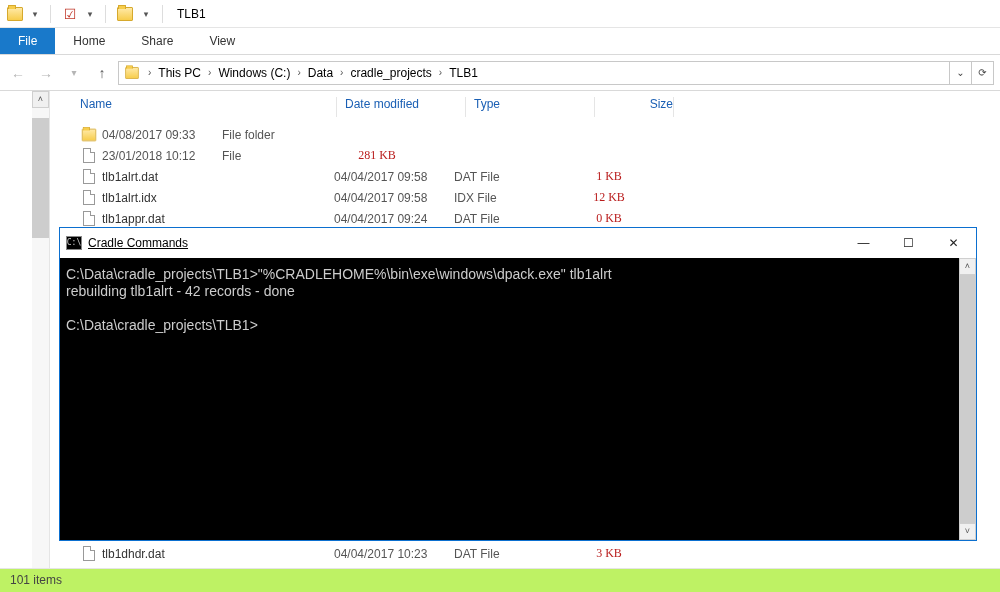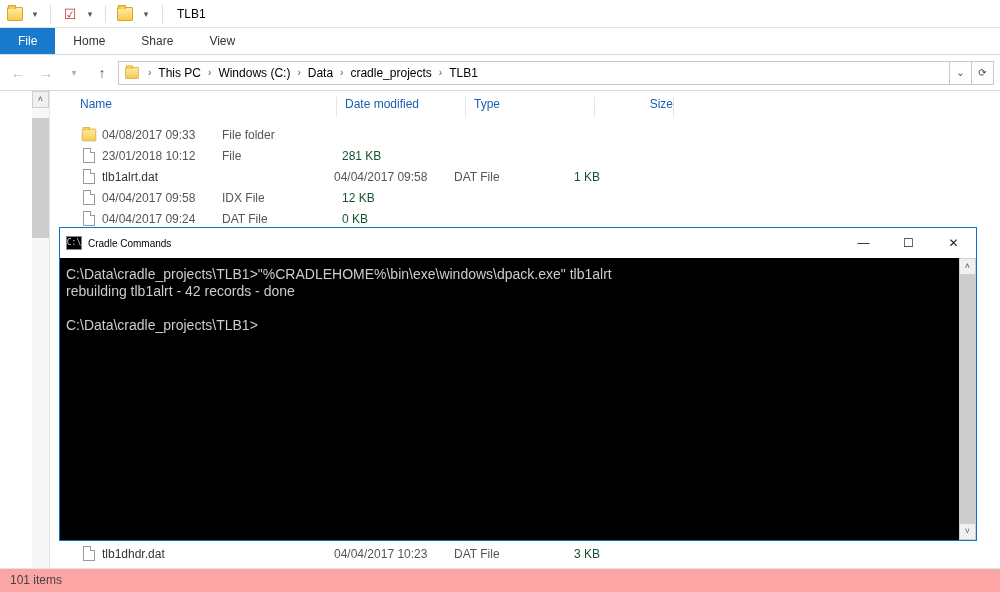--- a/index.html
+++ b/index.html
@@ -46,31 +46,31 @@
 .col-size { width: 70px; text-align: right; }
 .col-sep { width: 1px; height: 20px; background: #e5e5e5; margin-right: 8px; align-self: center; }
 
 .row { display: flex; font-size: 12px; color: #333; padding: 2px 10px 2px 30px; align-items: center; height: 21px; }
 .row-icon { width: 18px; height: 16px; margin-right: 4px; display: flex; align-items: center; justify-content: center; }
 .file-icon { width: 12px; height: 15px; border: 1px solid #999; background: #fff; position: relative; }
 .file-icon::after { content: ""; position: absolute; right: -1px; top: -1px; width: 4px; height: 4px; background: #fff; border-left: 1px solid #999; border-bottom: 1px solid #999; }
 .r-name { width: 232px; }
 .r-date { width: 120px; color: #555; }
 .r-type { width: 120px; color: #555; }
-.r-size { width: 70px; text-align: left; color: #14532d; }
-
-
-.statusbar { position: absolute; bottom: 0; left: 0; right: 0; height: 24px; font-size: 12px; padding: 4px 10px; color: #444; background: #fca5a5; border-top: 1px solid #e5e5e5; }
+.r-size { width: 70px; text-align: center; color: #b91c1c; font-family: Liberation Serif, serif; }
+
+
+.statusbar { position: absolute; bottom: 0; left: 0; right: 0; height: 24px; font-size: 12px; padding: 4px 10px; color: #444; background: #bef264; border-top: 1px solid #e5e5e5; }
 
 
 .cmd-window { position: absolute; left: 59px; top: 227px; width: 918px; height: 314px; background: #fff; border: 1px solid #0b6fcf; box-shadow: none; display: flex; flex-direction: column; }
 .cmd-title { height: 30px; background: #fff; display: flex; align-items: center; padding-left: 6px; }
 .cmd-title-icon { width: 16px; height: 14px; background: #000; border: 1px solid #888; margin-right: 6px; display: flex; align-items: center; justify-content: center; }
 .cmd-title-icon span { color: #ccc; font-size: 8px; font-family: Consolas, monospace; line-height: 1; }
-.cmd-title-text { font-size: 10px; }
+.cmd-title-text { font-size: 12px; text-decoration: underline; }
 .cmd-ctrls { margin-left: auto; display: flex; height: 100%; }
 .cmd-ctrl { width: 45px; display: flex; align-items: center; justify-content: center; font-size: 12px; color: #222; }
 .cmd-body-container { flex: 1; display: flex; background: #000; }
 .cmd-body { flex: 1; color: #ccc; font-family: Consolas, "Courier New", monospace; font-size: 14px; padding: 8px 6px; white-space: pre; line-height: 1.15; }
 .cmd-scroll { width: 17px; background: #f0f0f0; display: flex; flex-direction: column; }
 .cmd-scroll-btn { height: 17px; background: #f0f0f0; border: 1px solid #cfcfcf; font-size: 9px; text-align: center; line-height: 15px; color: #555; }
 .cmd-scroll-thumb { flex: 1; background: #cdcdcd; margin: 0; }
 </style>
 </head>
 <body>
@@ -170,28 +170,30 @@
         </div>
       <div class="r-name">tlb1alrt.dat</div>
       <div class="r-date">04/04/2017 09:58</div>
       <div class="r-type">DAT File</div>
       <div class="r-size">1 KB</div>
     </div>
     <div class="row">
       <div class="row-icon">
           <div class="file-icon"></div>
         </div>
+      <div class="r-name">tlb1alrt.idx</div>
       <div class="r-date">04/04/2017 09:58</div>
       <div class="r-type">IDX File</div>
       <div class="r-size">12 KB</div>
     </div>
     <div class="row">
       <div class="row-icon">
           <div class="file-icon"></div>
         </div>
+      <div class="r-name">tlb1appr.dat</div>
       <div class="r-date">04/04/2017 09:24</div>
       <div class="r-type">DAT File</div>
       <div class="r-size">0 KB</div>
     </div>
 
     <div style="height:314px"></div>
     <div class="row">
       <div class="row-icon">
           <div class="file-icon"></div>
         </div>

